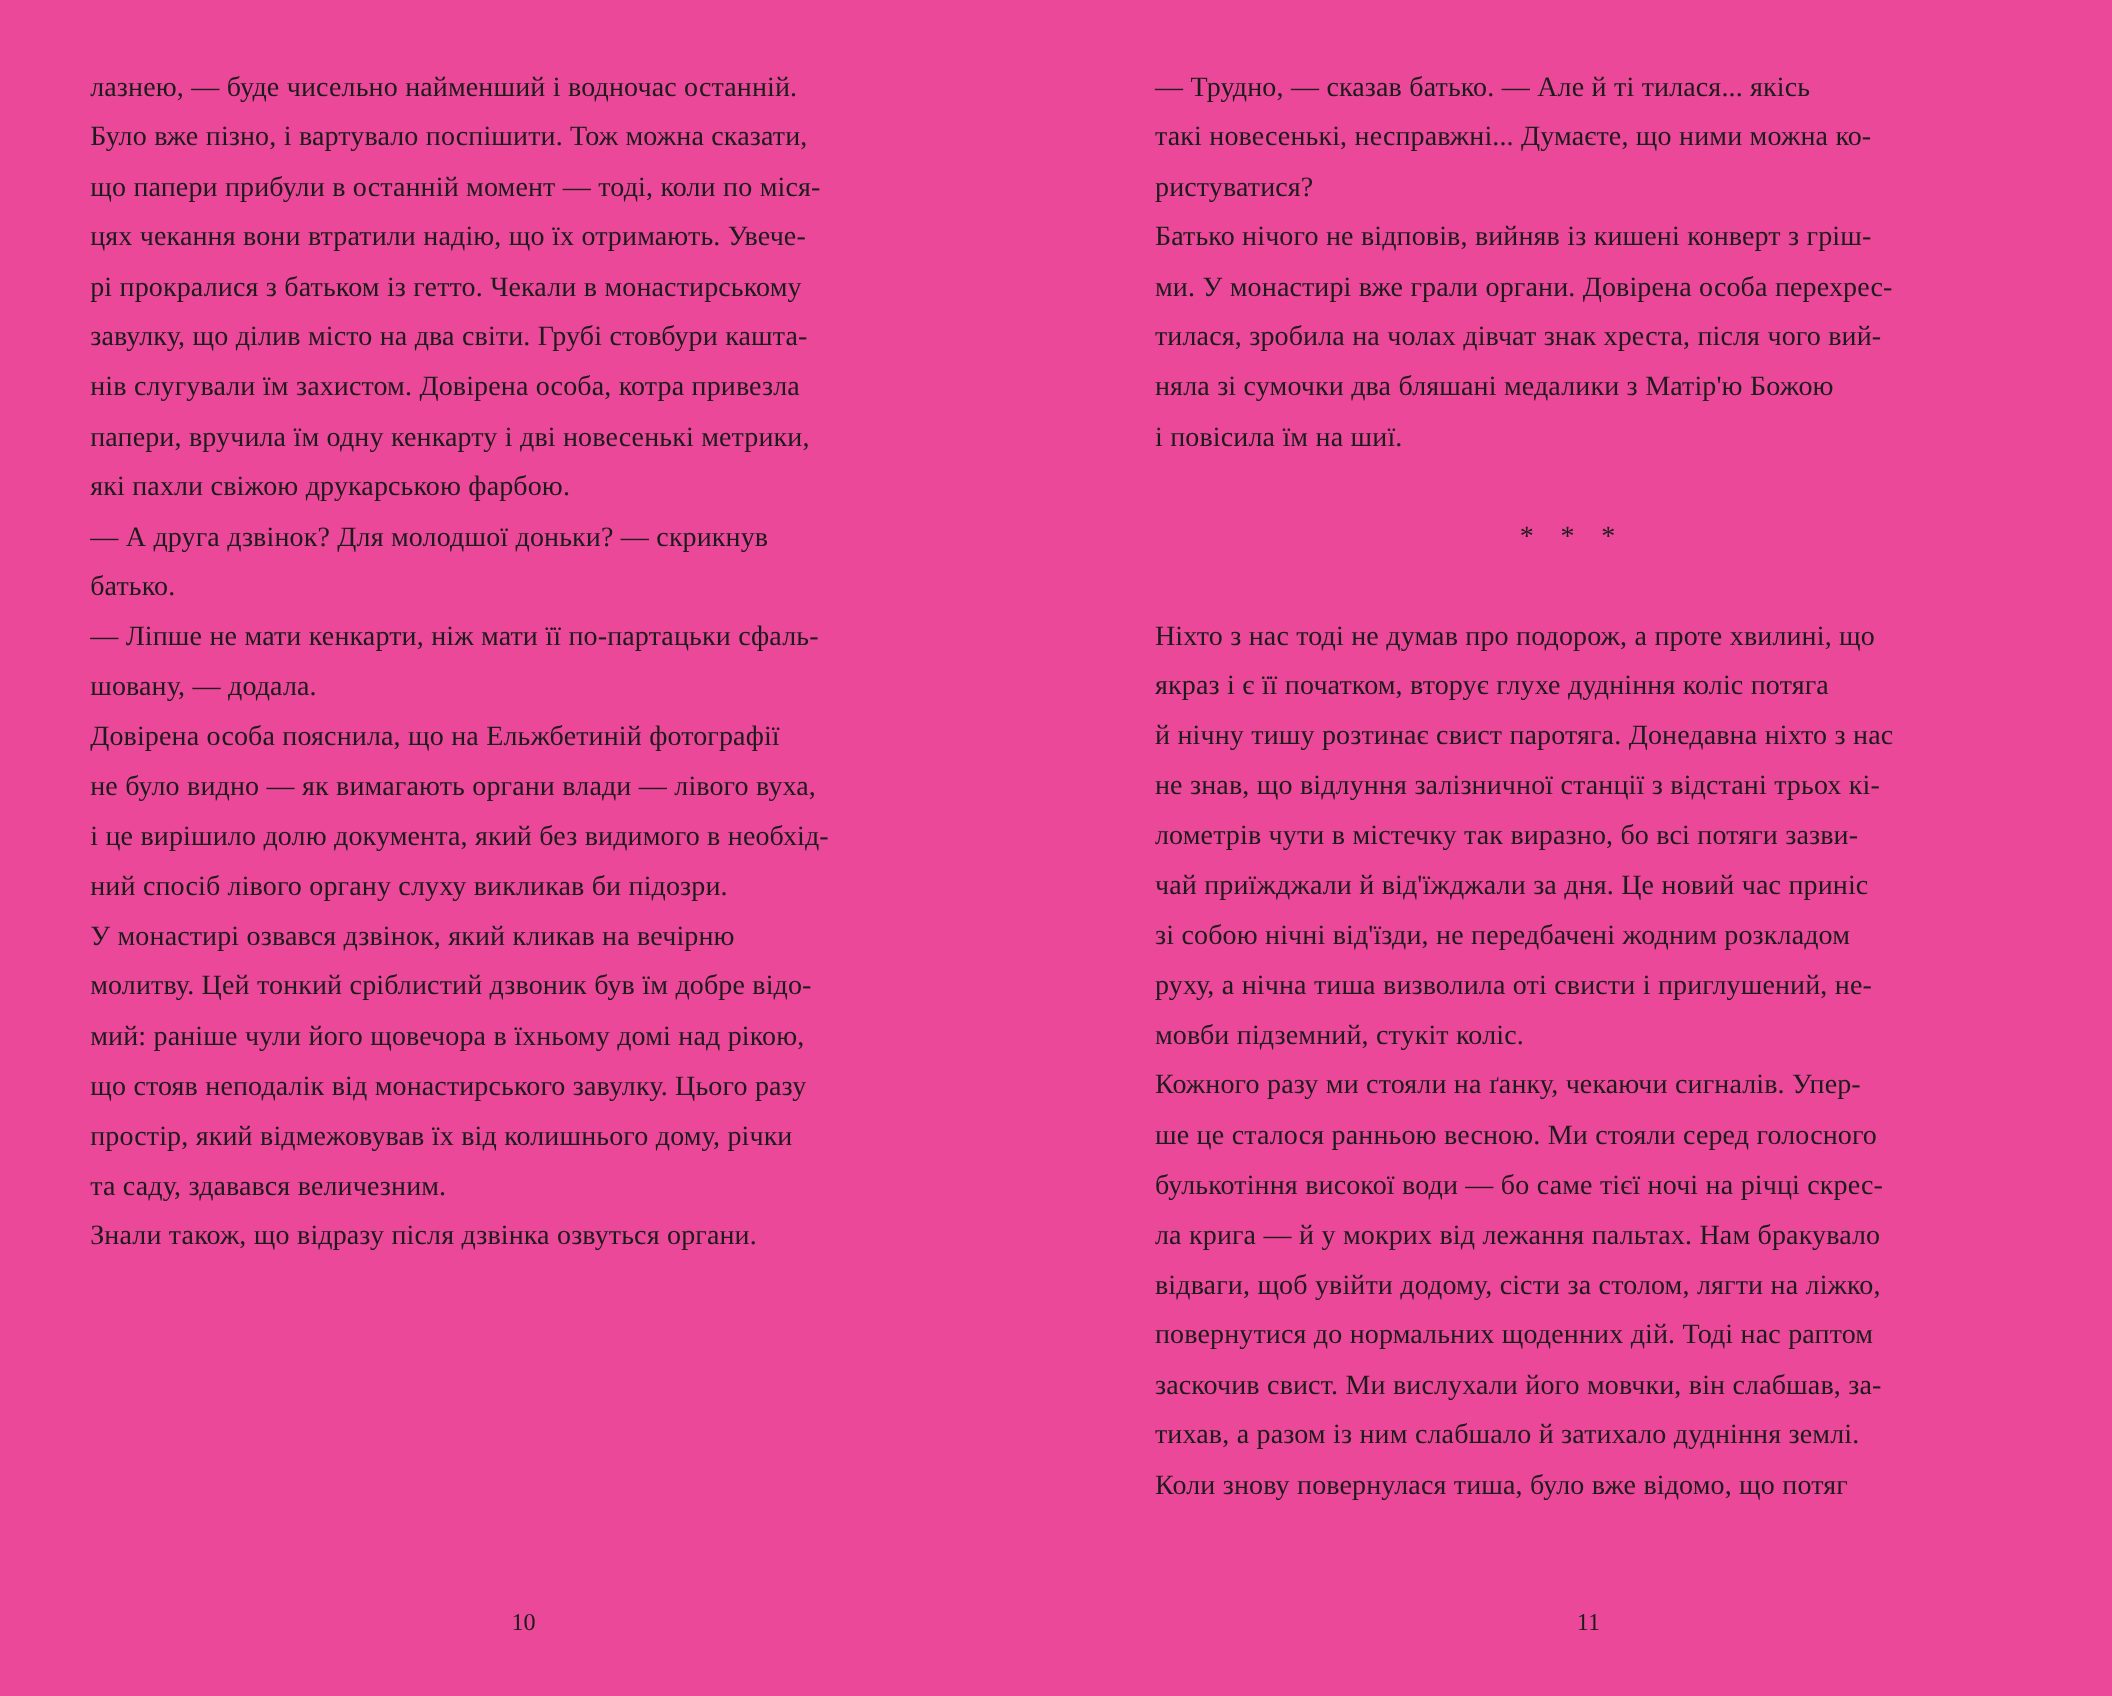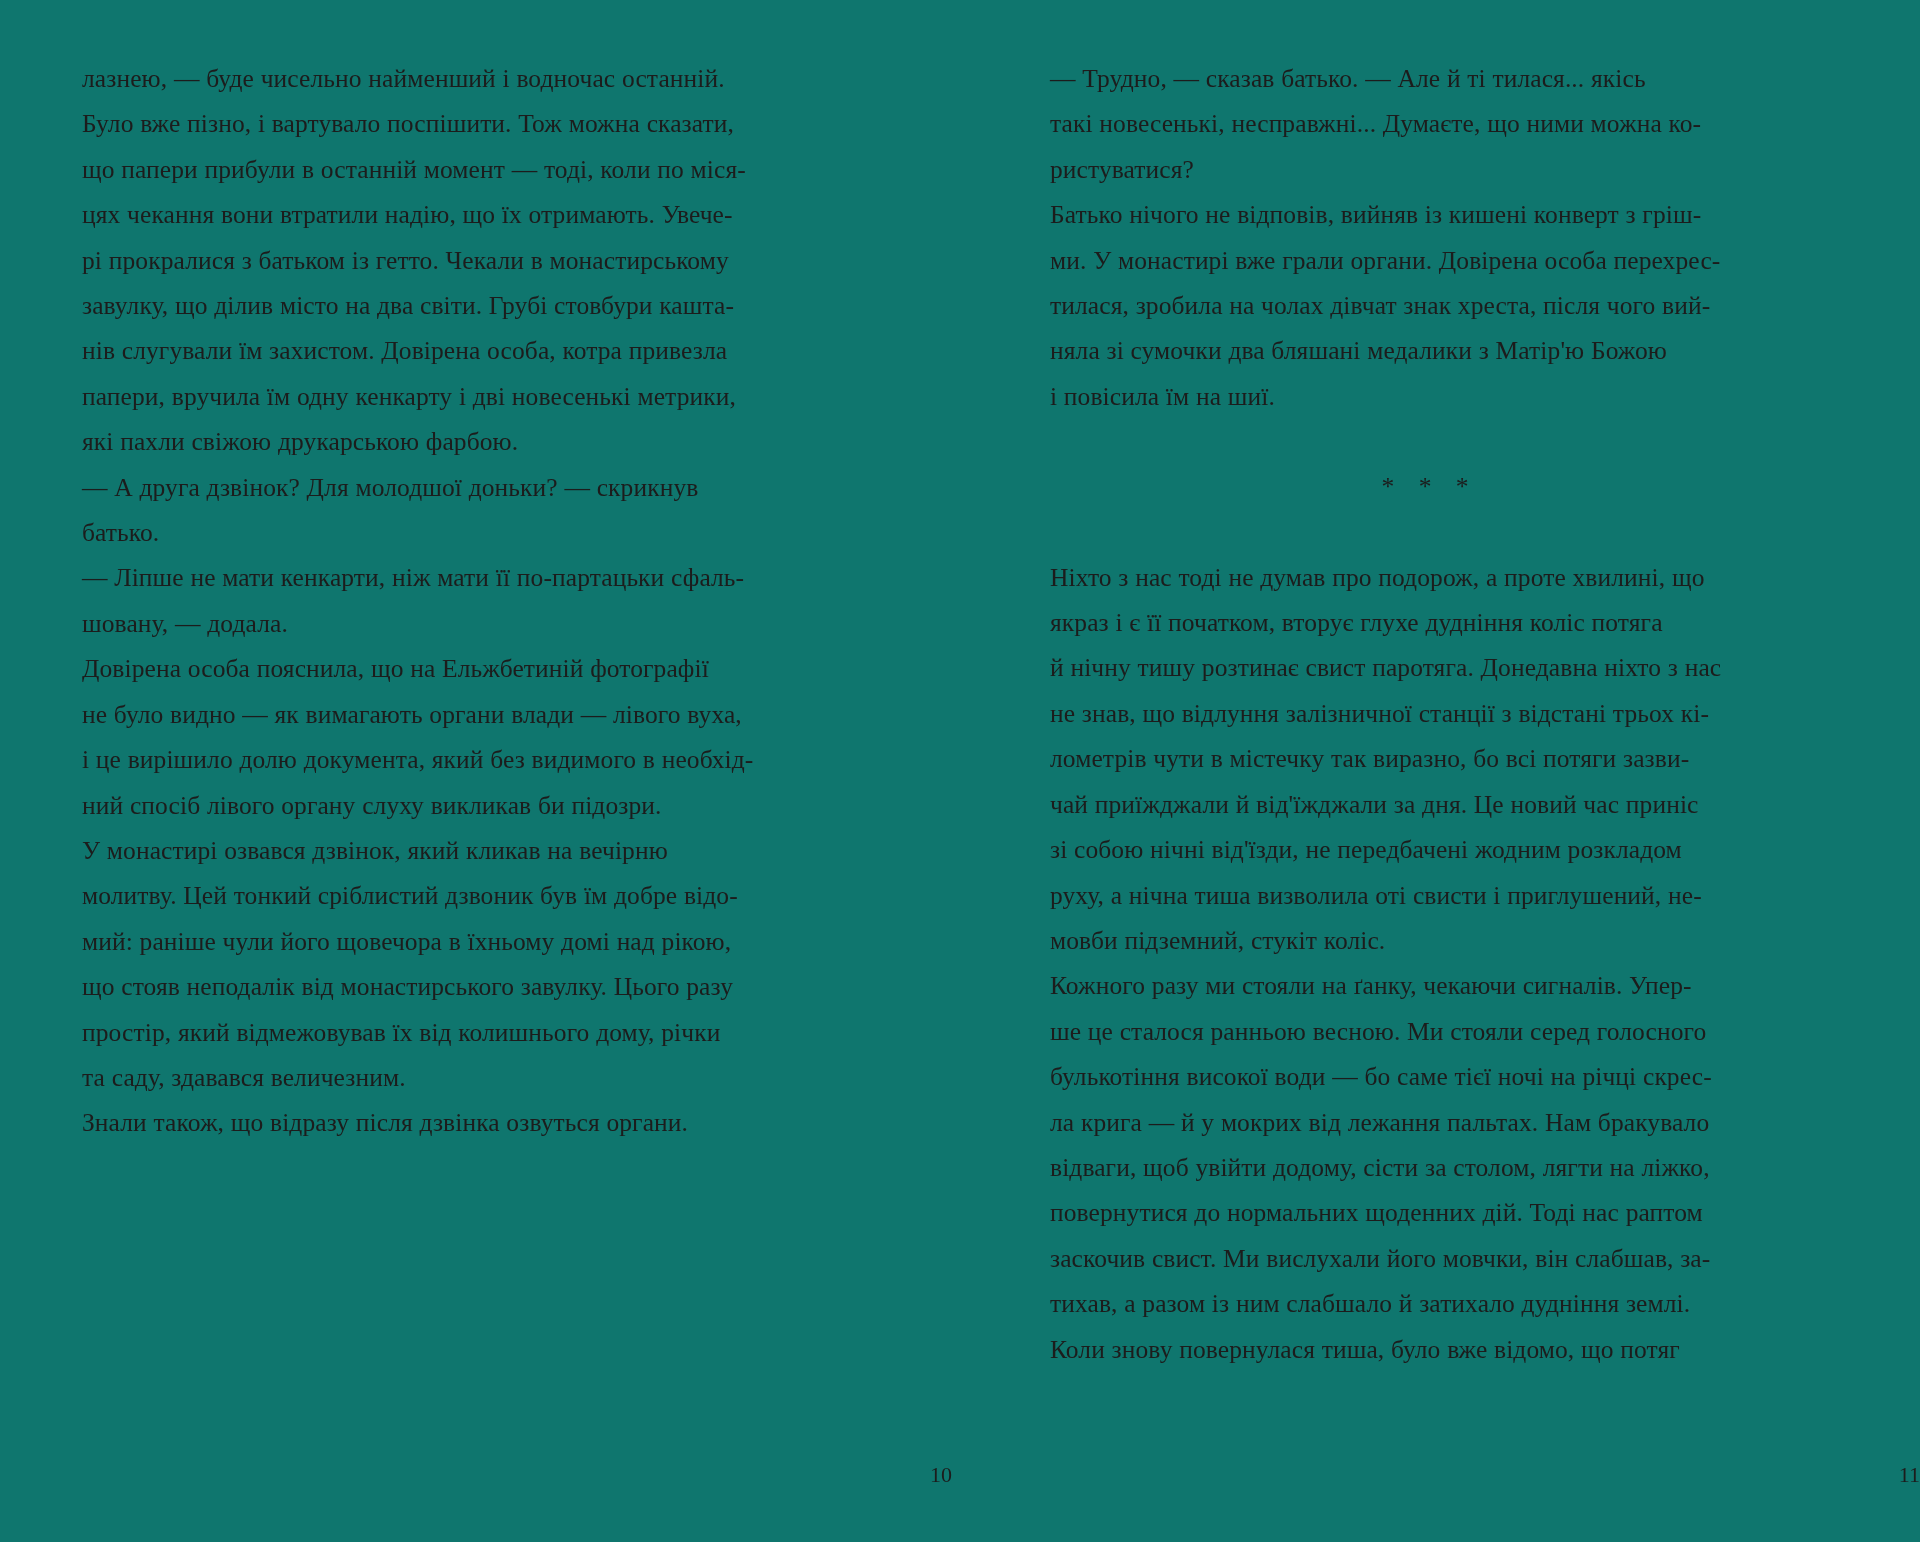--- a/index.html
+++ b/index.html
@@ -13,21 +13,21 @@
     font-family: "Liberation Serif", "DejaVu Serif", serif;
     color: #1c1c1c;
     overflow: hidden;
   }
 
   
   #book-spread {
     position: relative;
     width: 1920px;
     height: 1542px;
-    background: #0f766e;
+    background: #ec4899;
     display: flex;
     box-sizing: border-box;
     gap: 16px;
   }
 
   .page {
     position: relative;
     box-sizing: border-box;
     width: 960px;
     height: 1542px;
@@ -62,21 +62,21 @@
     margin: 45px 0 45px 0;
     padding-left: 9px;
     color: #1c1c1c;
   }
 
   .folio {
     position: absolute;
     bottom: 56px;
     left: 0;
     width: 100%;
-    text-align: right;
+    text-align: center;
     font-size: 22px;
     line-height: 1;
     color: #1c1c1c;
     font-family: Liberation Serif, serif;
   }
   .page-left  .folio { padding-right: 40px; }
   .page-right .folio { padding-right: 40px; }
 </style>
 </head>
 <body>

